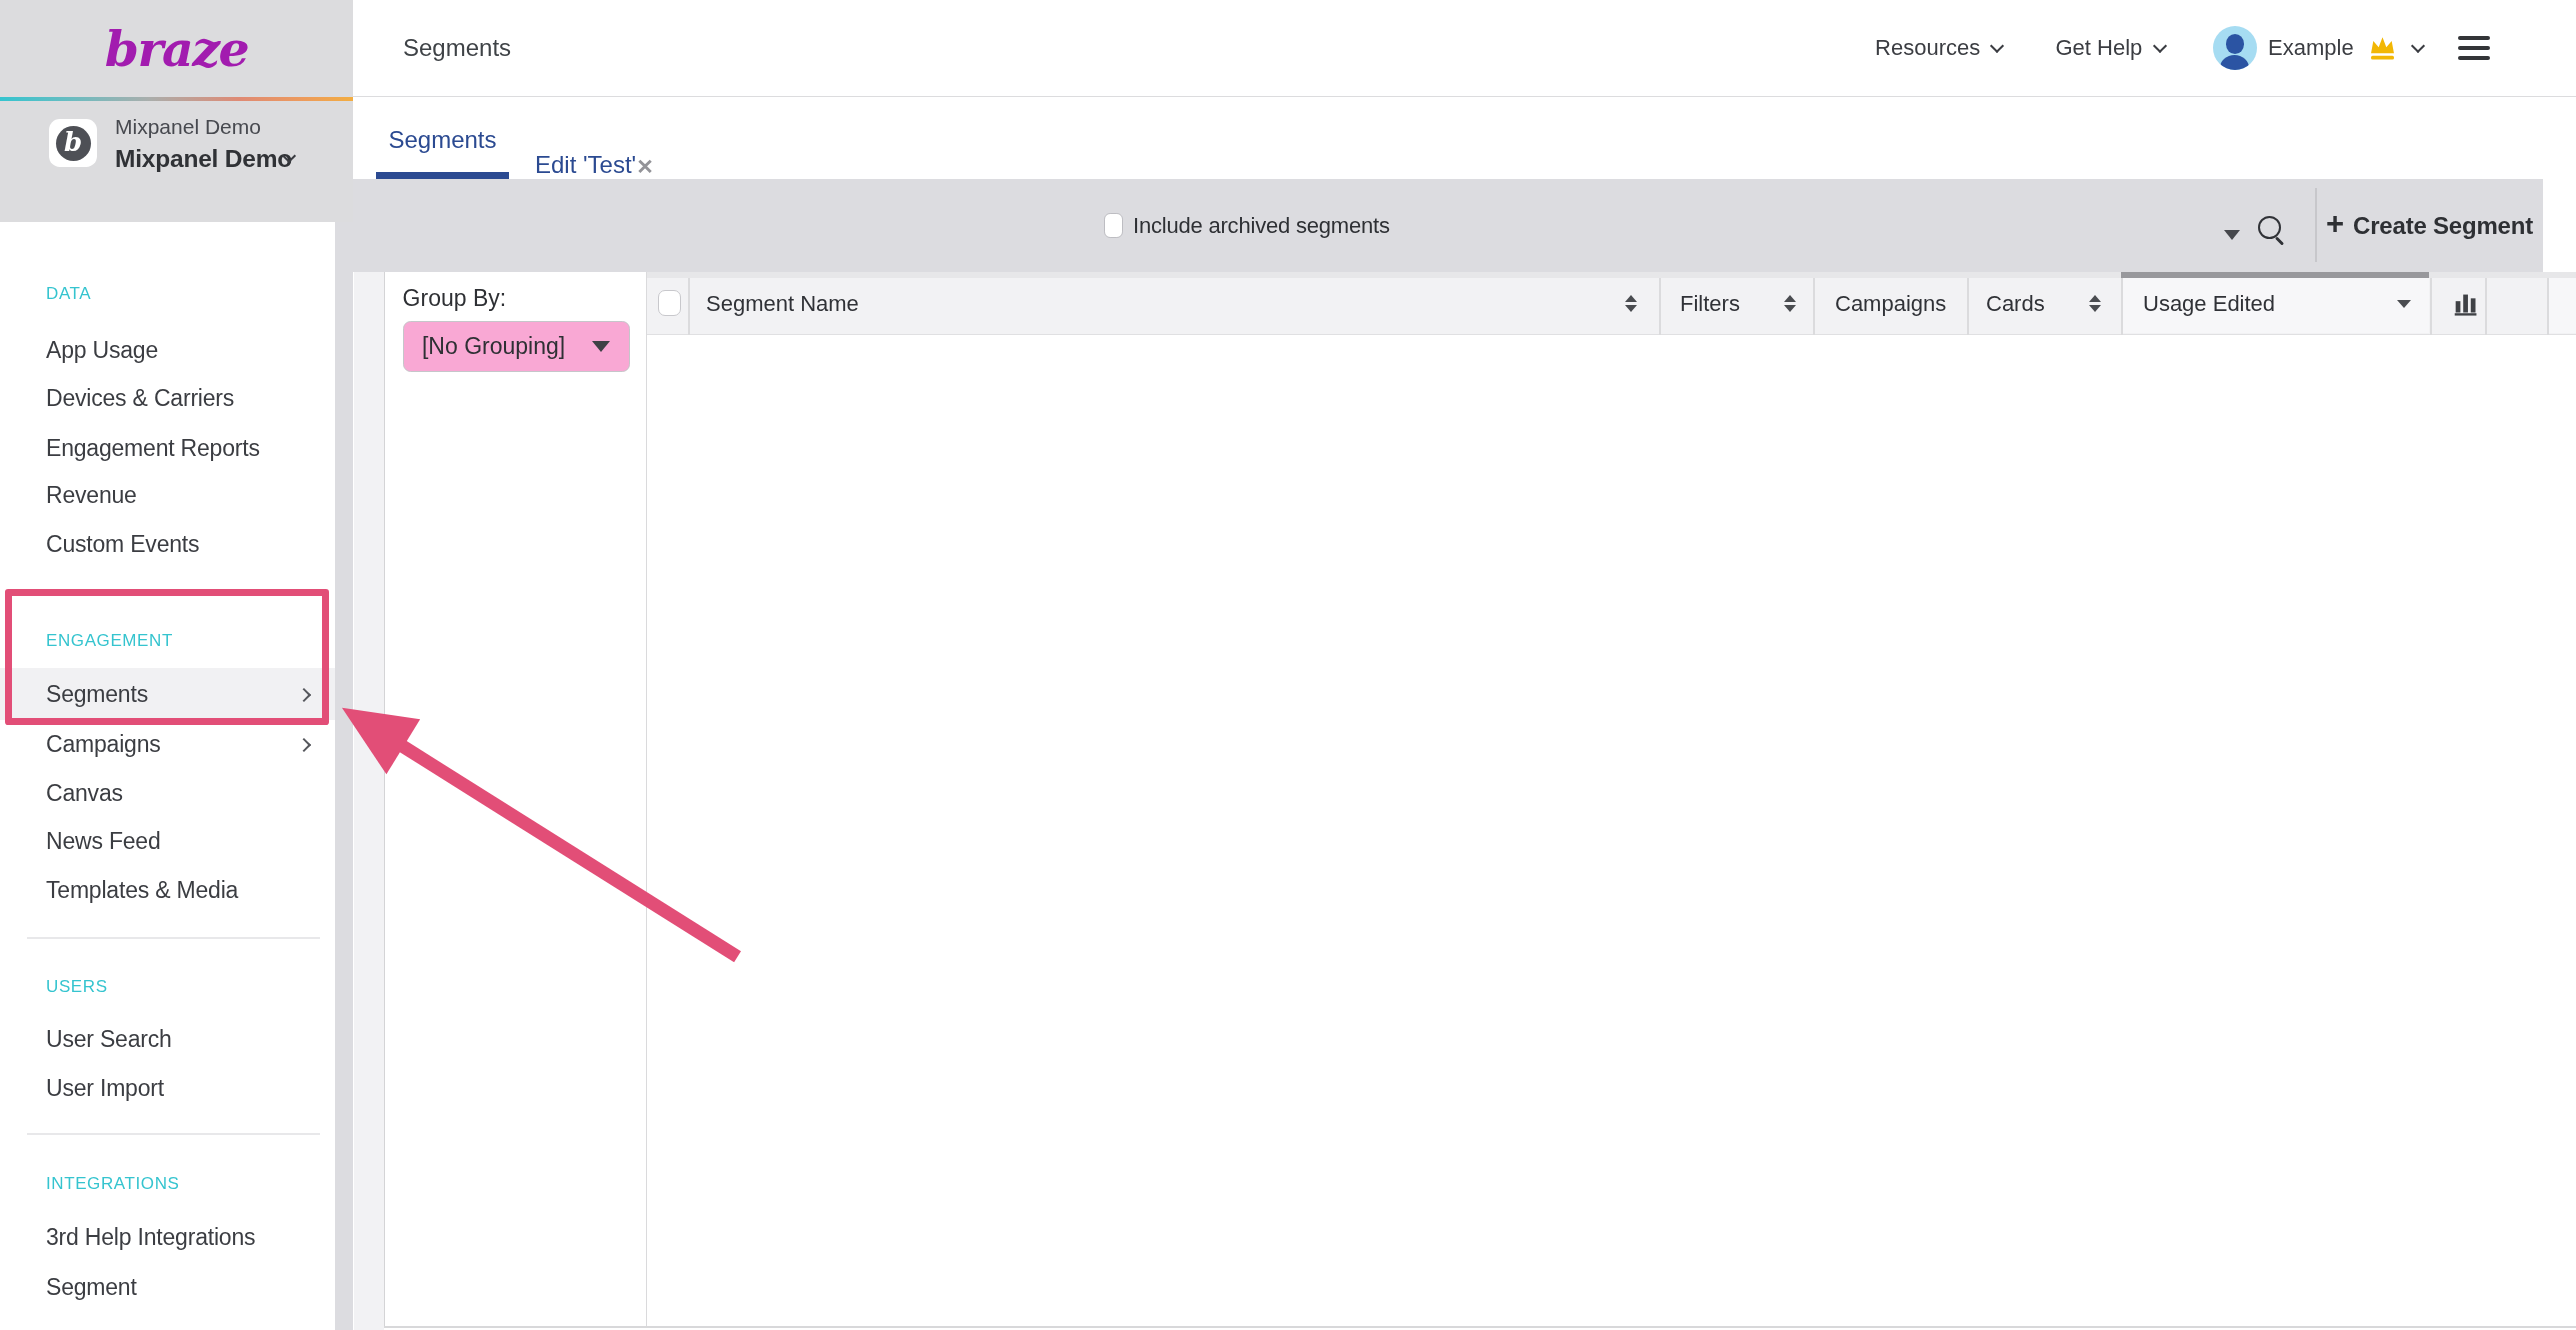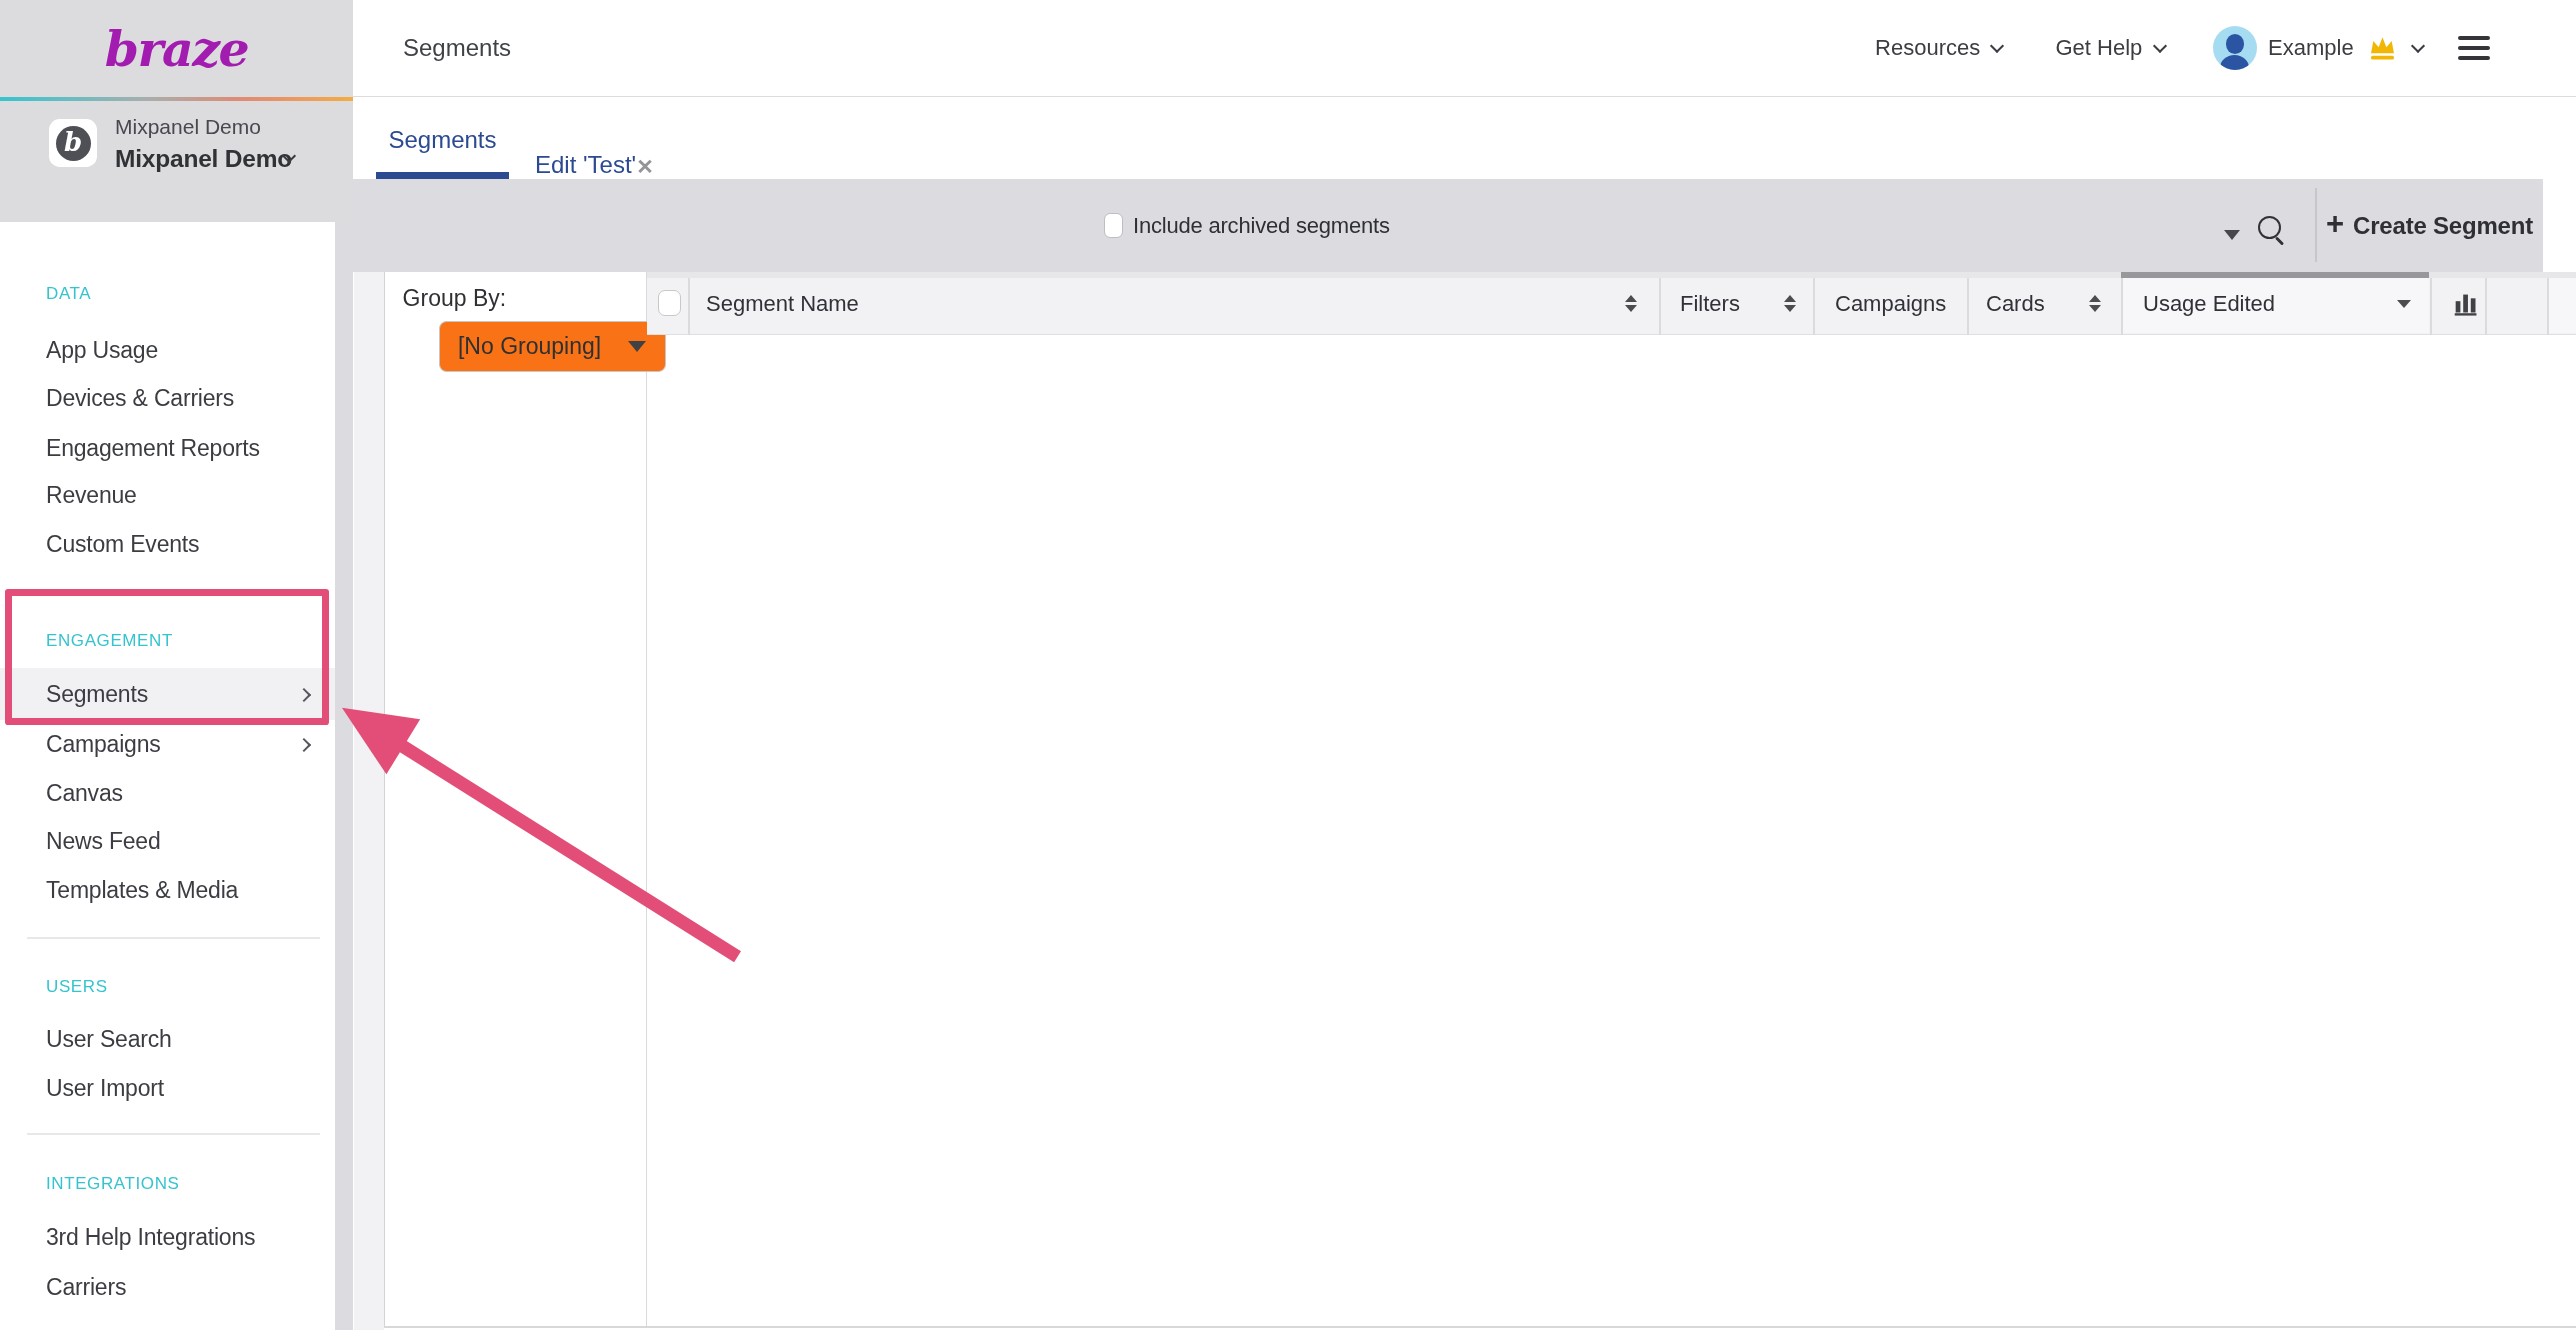--- a/index.html
+++ b/index.html
@@ -150,23 +150,23 @@
 
   
   .gutter { left: 354px; top: 272px; width: 30px; height: 1059px; background: #f2f2f4; }
   .group-panel {
     left: 384px; top: 272px; width: 263px; height: 1056px;
     background: #ffffff; border-left: 0.8px solid #d4d4d6; border-right: 1.5px solid #dadadc;
   }
   .gp-label { position: absolute; left: 17.6px; top: 13px; font-size: 23px; color: #2e3034; }
   .gp-select {
     position: absolute; left: 17.6px; top: 49px; width: 227px; height: 51px;
-    background: #f97316; border: 1.5px solid #c6c6ca; border-radius: 7.7px;
+    background: #f9a8d4; border: 1.5px solid #c6c6ca; border-radius: 7.7px;
     display: flex; align-items: center; padding-left: 18.4px;
-    font-size: 23px; color: #2e3034; cursor: pointer; margin-left: 36px;
+    font-size: 23px; color: #2e3034; cursor: pointer;
   }
   .gp-caret {
     position: absolute; right: 18.4px; top: 19px; width: 0; height: 0;
     border-left: 9.2px solid transparent; border-right: 9.2px solid transparent;
     border-top: 11.5px solid #3f4145;
   }
 
   .thead {
     left: 647px; top: 272px; width: 1929px; height: 63px;
     background: #f2f2f4; border-bottom: 1.5px solid #e0e0e2;
@@ -243,21 +243,21 @@
     <div class="nav-divider" style="top:715px"></div>
 
     <div class="nav-header" style="top:751px">USERS</div>
     <div class="nav-item" style="top:802px">User Search</div>
     <div class="nav-item" style="top:851px">User Import</div>
 
     <div class="nav-divider" style="top:911px"></div>
 
     <div class="nav-header" style="top:948px">INTEGRATIONS</div>
     <div class="nav-item" style="top:1000px">3rd Help Integrations</div>
-    <div class="nav-item" style="top:1050px">Carriers</div>
+    <div class="nav-item" style="top:1050px">Segment</div>
   </div>
 
   <div class="abs hl-box"></div>
   <svg class="abs arrow-svg" width="2576" height="1331" viewBox="0 0 3360 1736">
     <line x1="962" y1="1248" x2="512" y2="965" stroke="#e24e77" stroke-width="17"></line>
     <polygon points="446,923 548,938 504,1010" fill="#e24e77"></polygon>
   </svg>
 
   <div class="abs topbar">
     <div class="page-title">Segments</div>

